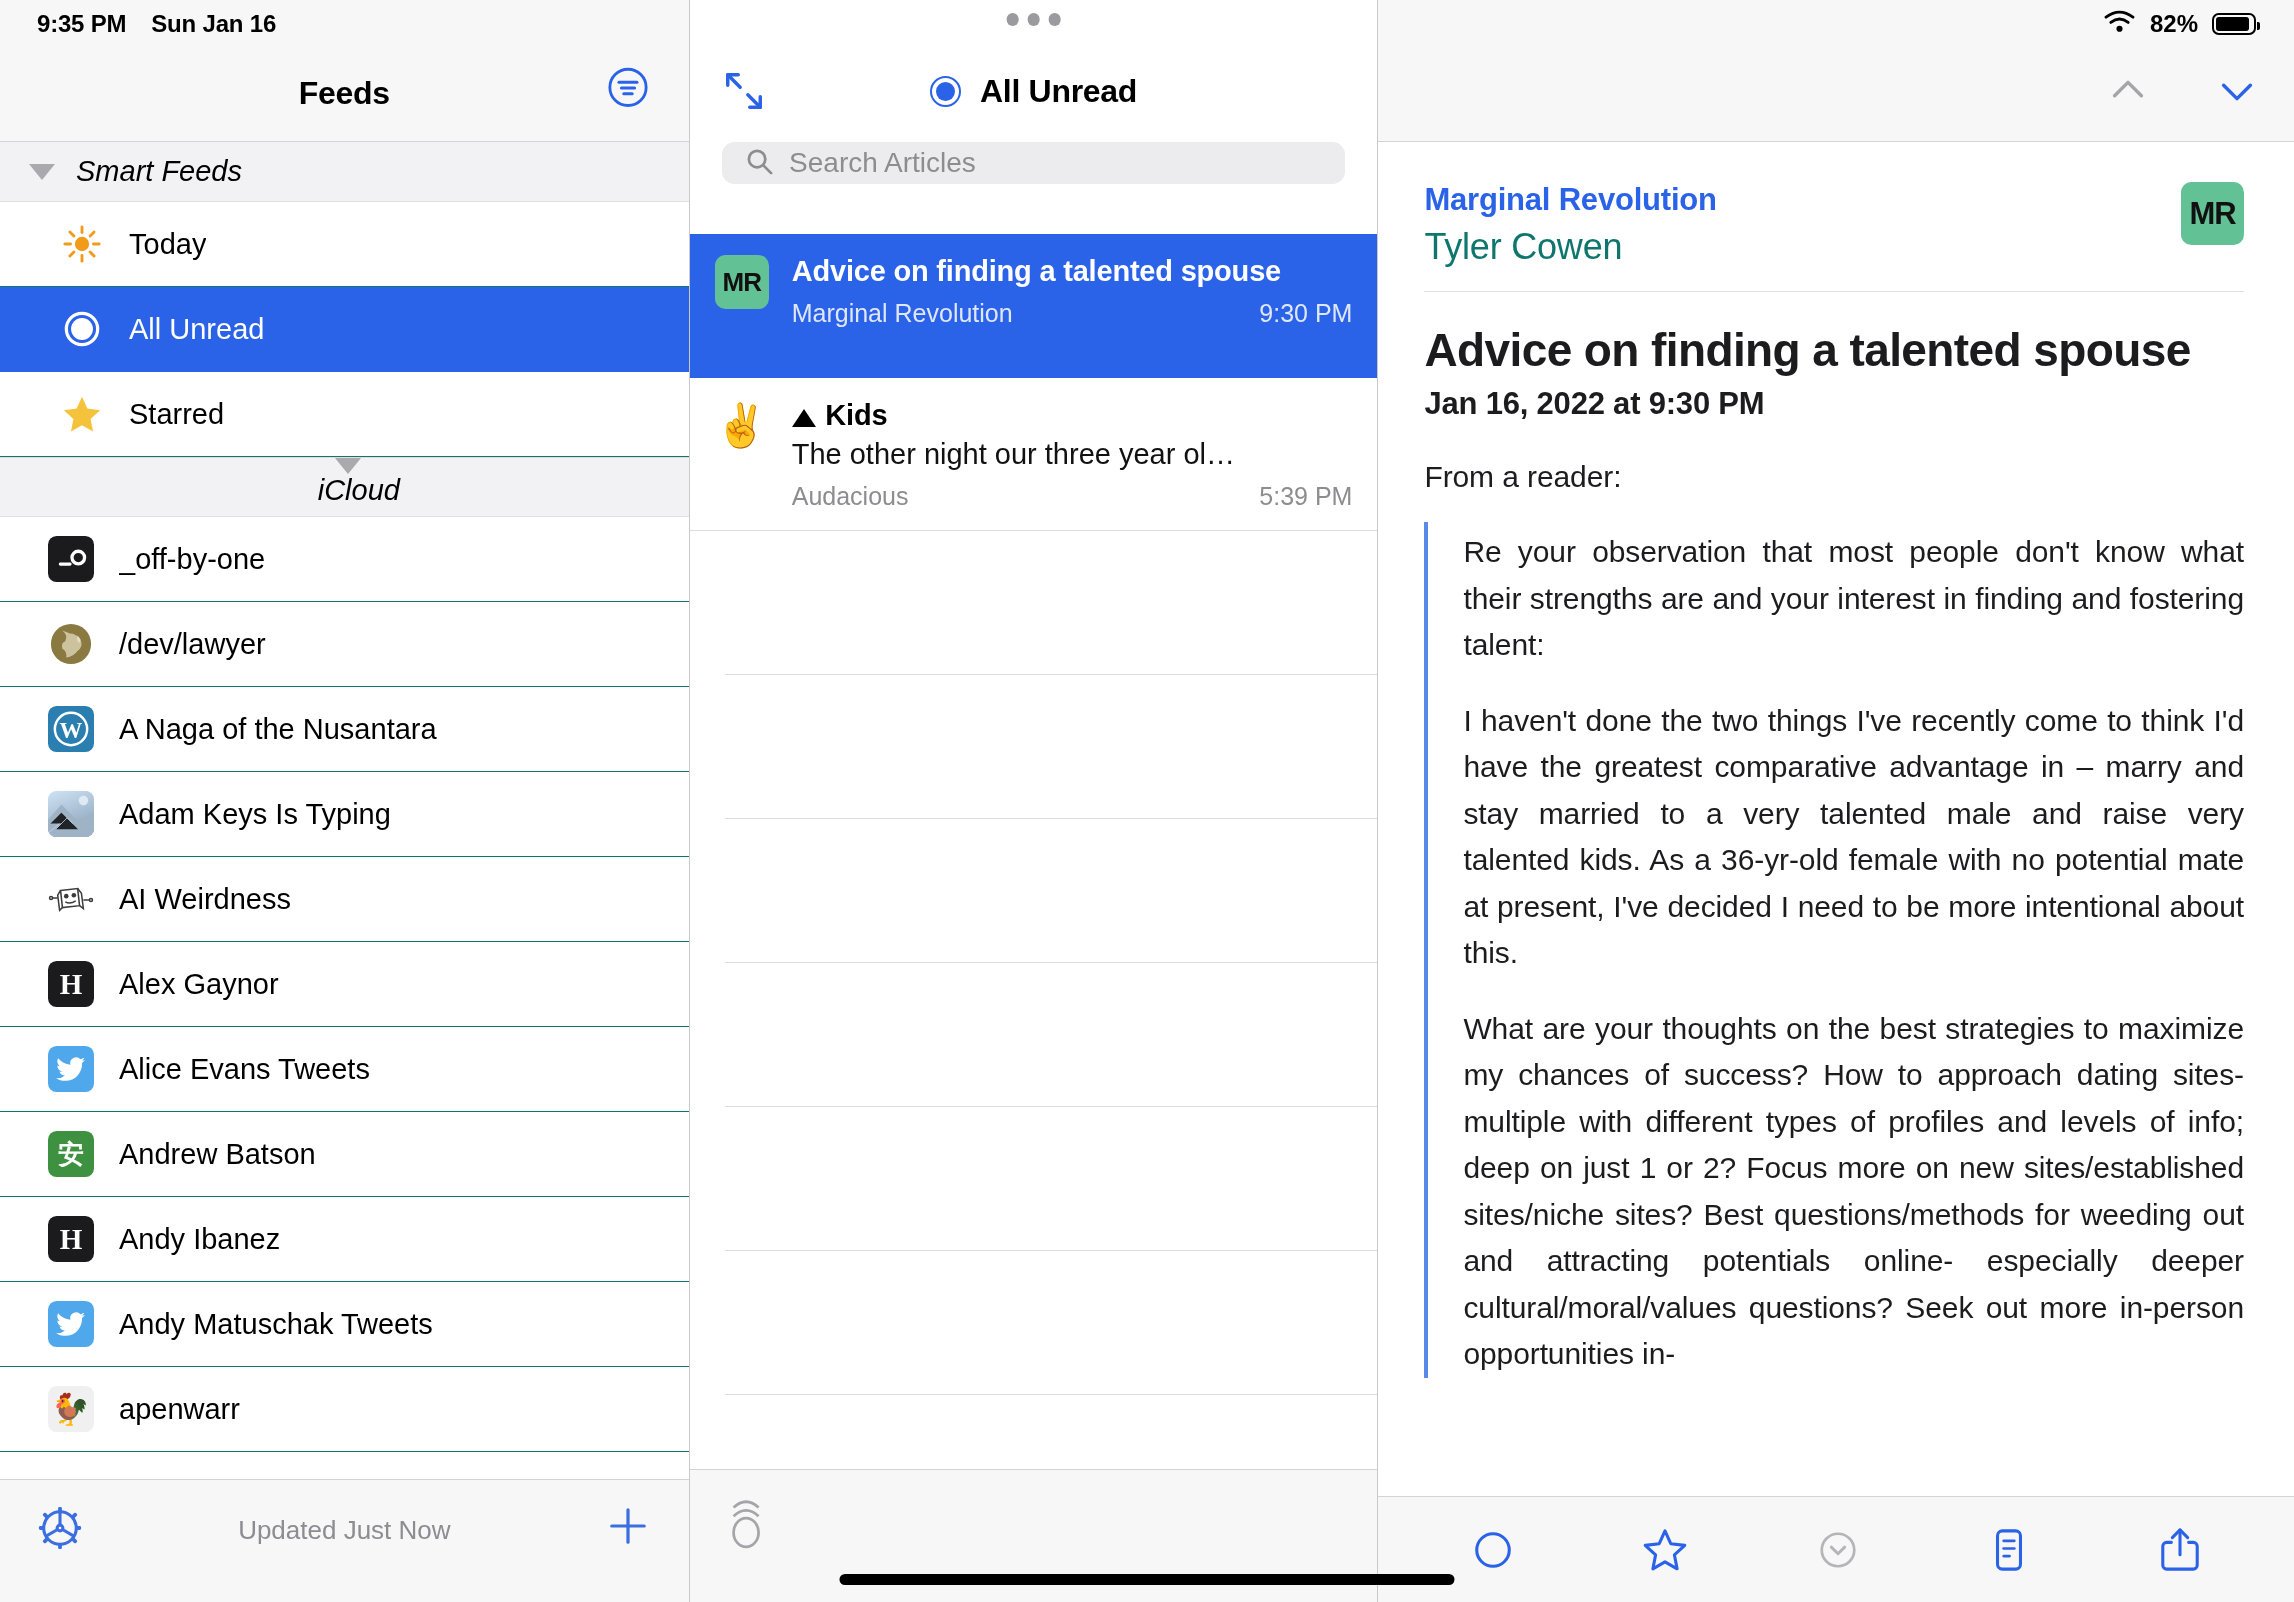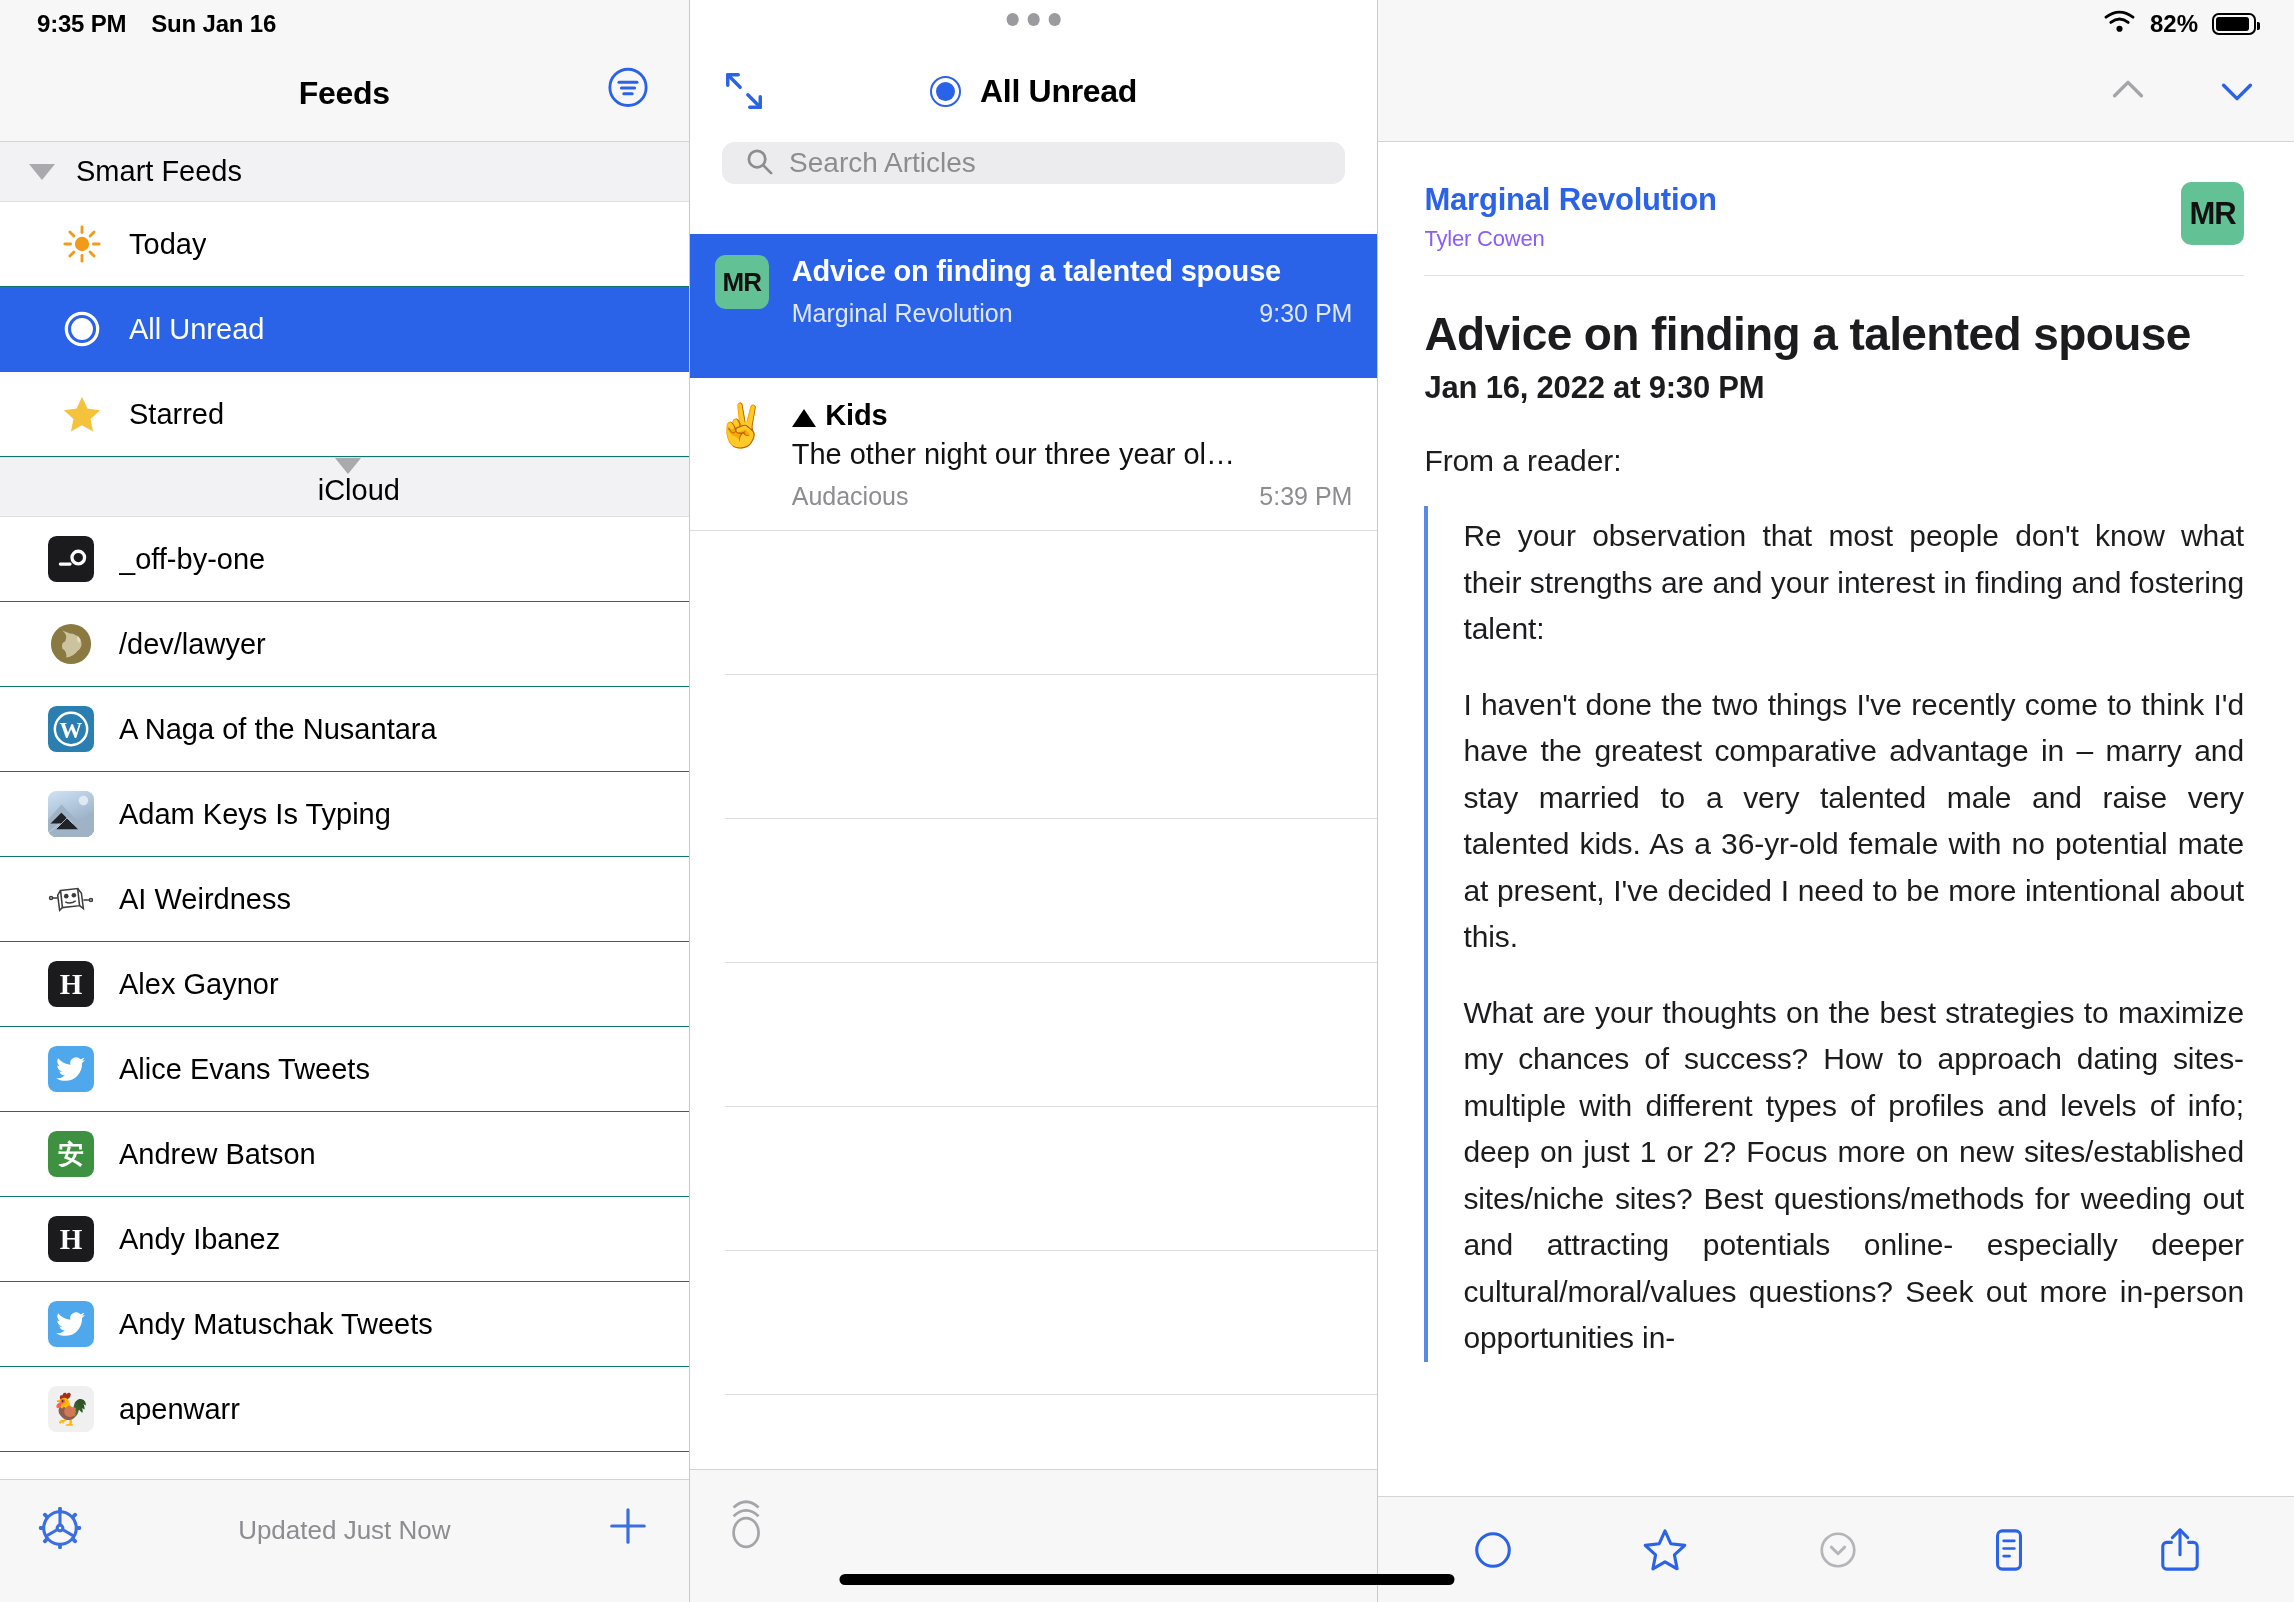--- a/index.html
+++ b/index.html
@@ -65,21 +65,21 @@
     cursor:pointer;
   }
 
   .sb-scroll { flex:1 1 auto; overflow:hidden; background:#fff; }
 
   .group-header {
     height:60px; background:#f2f2f4;
     display:flex; align-items:center;
     padding-left:29px;
     border-bottom:1px solid #e0e0e2;
-    font-size:29px; font-weight:400; color:#000;
+    font-size:29px; font-weight:400; color:#000;font-style:italic;
   }
   .group-header.second { border-top:1px solid #dddddf;flex-direction:column; }
   .tri {
     width:0; height:0; margin-right:21px;
     border-left:13.4px solid transparent;
     border-right:13.4px solid transparent;
     border-top:16.3px solid #a9a9ae;
   }
 
   .row {
@@ -227,21 +227,21 @@
 
   .det-scroll { flex:1 1 auto; overflow:hidden; position:relative; background:#fff; }
 
   .det-feedline {
     display:flex; align-items:flex-start; justify-content:space-between;
     padding:40px 50px 0 46px;
   }
   .det-feedname {
     font-size:31px; font-weight:700; color:#2a62e8; letter-spacing:-0.2px;
   }
-  .det-author { font-size:22px; color:#8b5cf6; margin-top:7.7px; letter-spacing:-0.2px; }
+  .det-author { font-size:36px; color:#0f766e; margin-top:7.7px; letter-spacing:-0.2px; }
   .det-avatar {
     width:63px; height:63px; border-radius:10.6px; background:#63c295;
     display:flex; align-items:center; justify-content:center;
     color:#111; font-size:31px; font-weight:800; letter-spacing:-1.2px;
     flex:0 0 63px;
   }
   .det-rule { margin:23px 50px 0 46px; height:1px; background:#e0e0e2; }
 
   .det-title {
     padding:33px 50px 0 46px;

